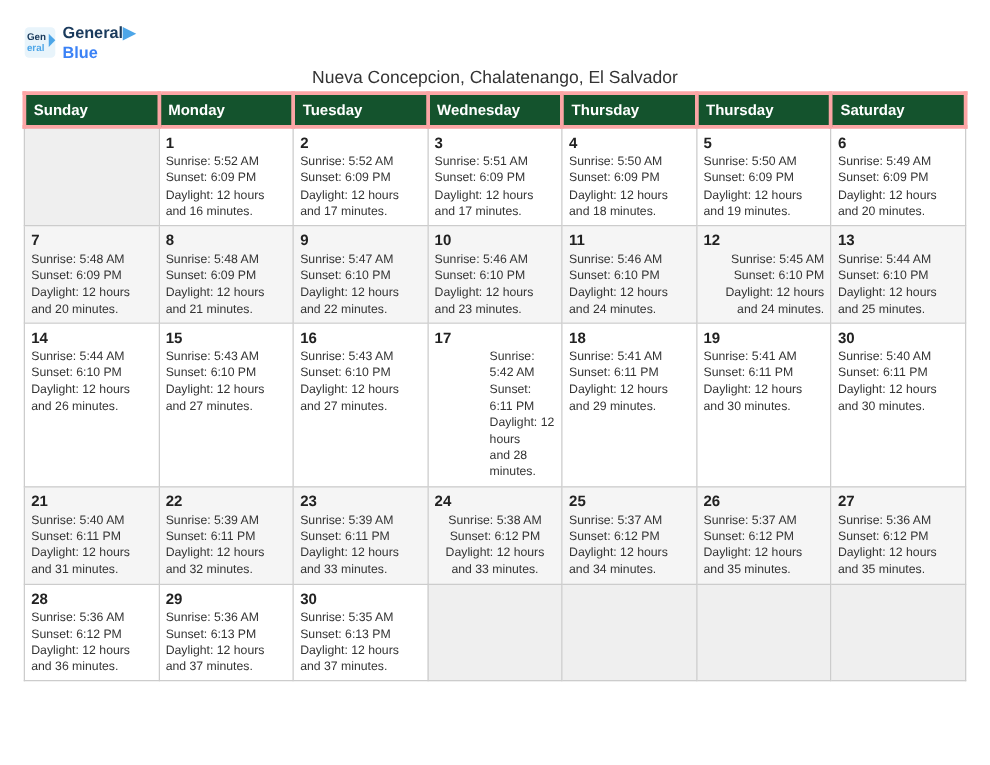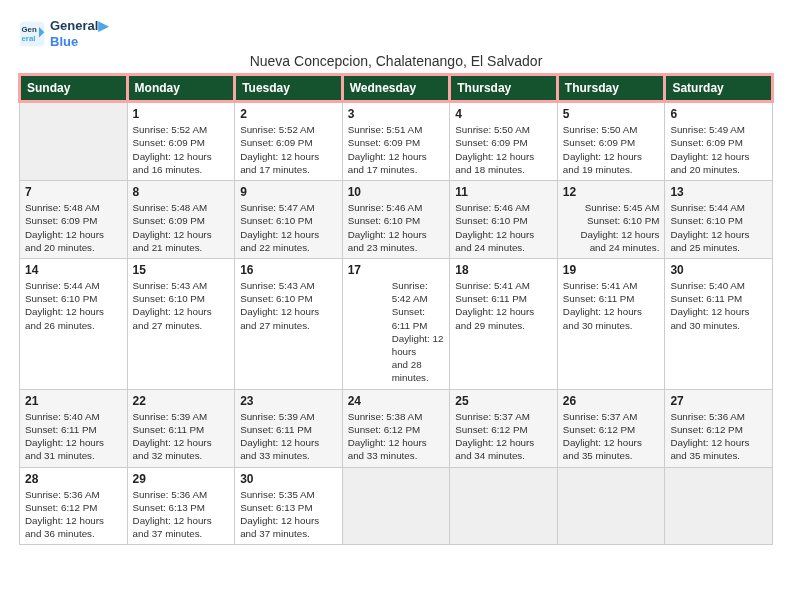--- a/index.html
+++ b/index.html
@@ -281,21 +281,21 @@
         </td>
         <td>
           <div class="day-num">23</div>
           <div class="day-info" style="white-space: pre-line;">Sunrise: 5:39 AM
 Sunset: 6:11 PM
 Daylight: 12 hours
 and 33 minutes.</div>
         </td>
         <td>
           <div class="day-num">24</div>
-          <div class="day-info" style="white-space: pre-line;">Sunrise: 5:38 AM
+          <div class="day-info" style="white-space: pre-line; text-align: center;">Sunrise: 5:38 AM
 Sunset: 6:12 PM
 Daylight: 12 hours
 and 33 minutes.</div>
         </td>
         <td>
           <div class="day-num">25</div>
           <div class="day-info" style="white-space: pre-line;">Sunrise: 5:37 AM
 Sunset: 6:12 PM
 Daylight: 12 hours
 and 34 minutes.</div>

